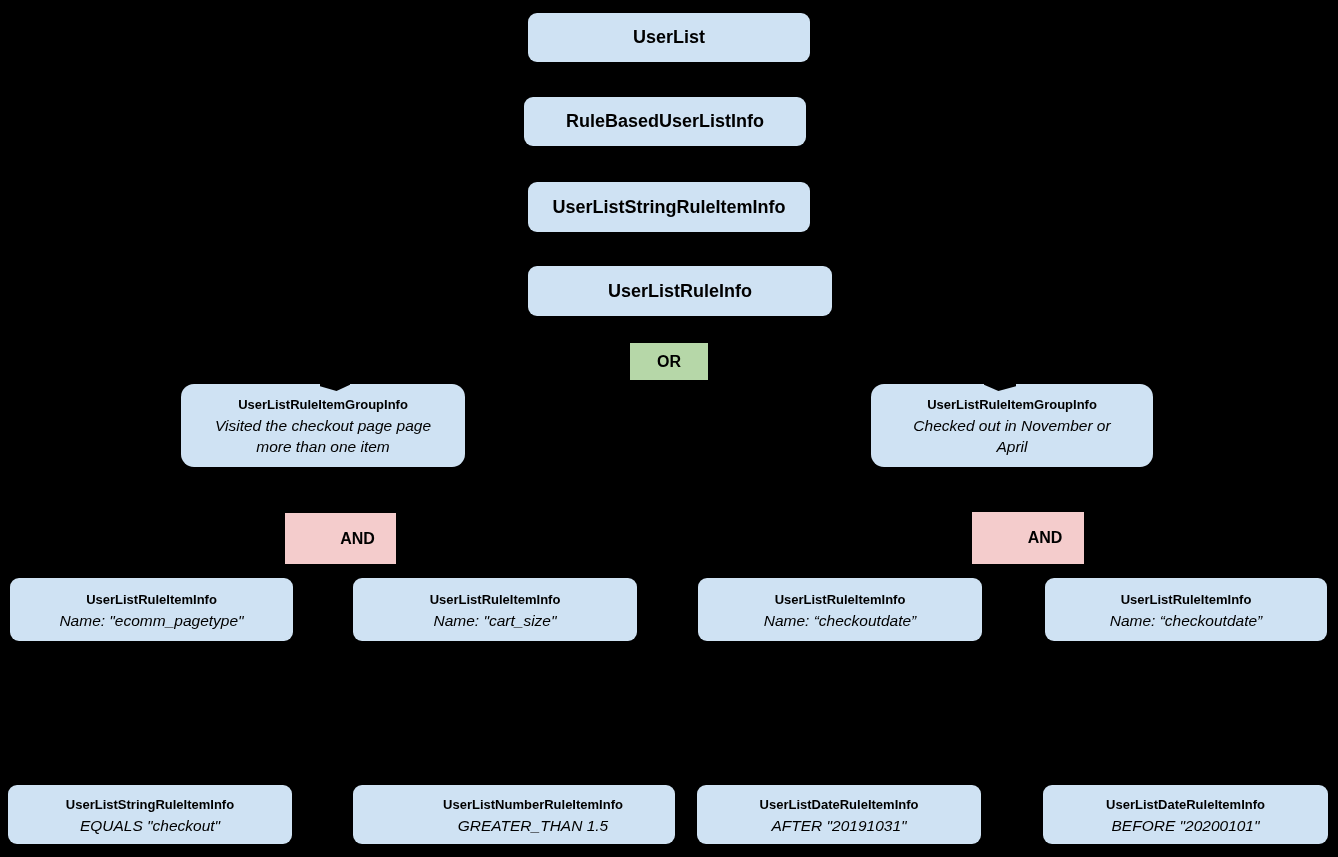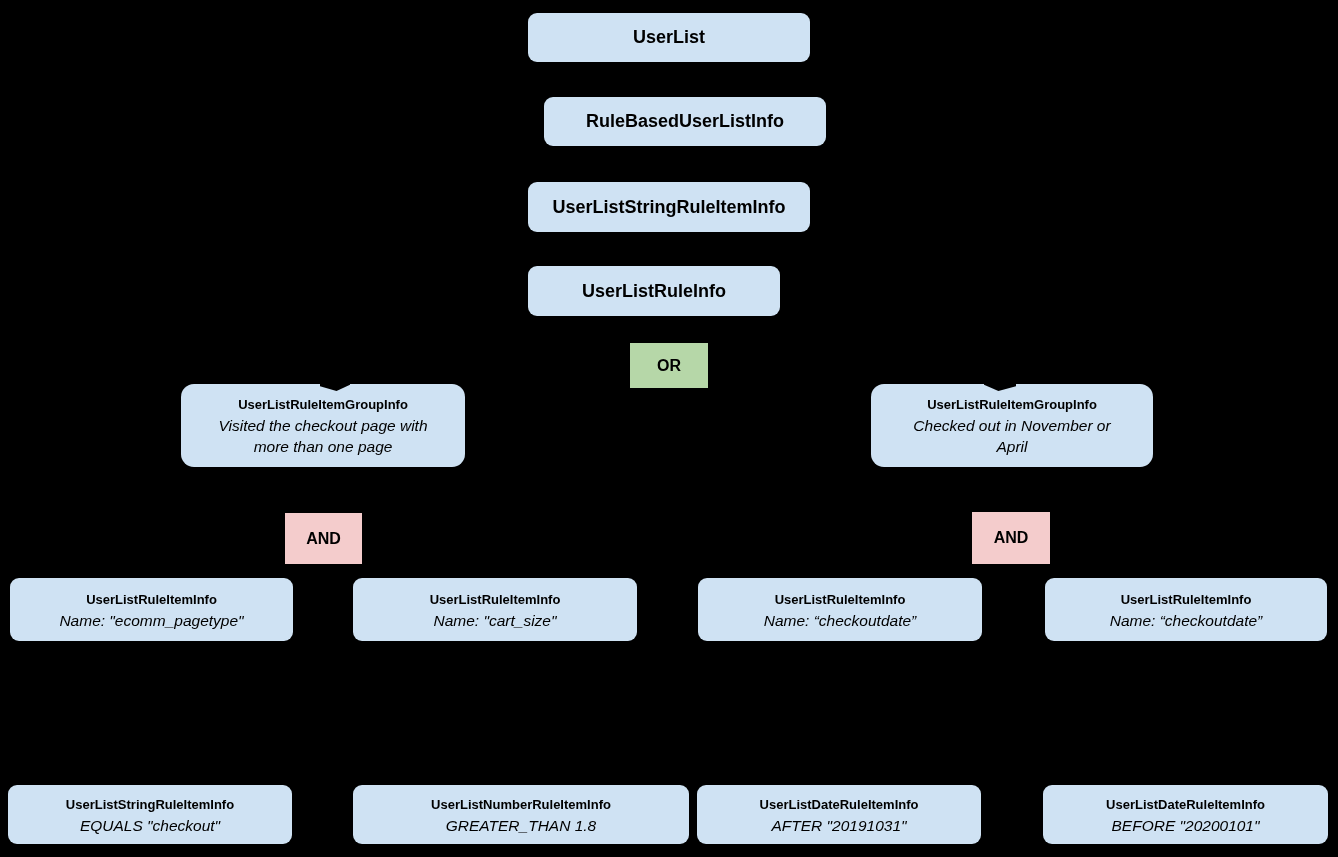--- a/index.html
+++ b/index.html
@@ -15,43 +15,43 @@
   .node .title{font-weight:bold;font-size:13px;}
   .node .detail{font-style:italic;font-size:15.5px;}
   .chain .title{font-size:18px;}
   .group{border-radius:13px;}
   .group .detail{max-width:232px;}
   .op{
     position:absolute;display:flex;align-items:center;justify-content:center;
     font-weight:bold;font-size:16px;text-align:center;
   }
   .op-or{background:#b6d7a8;}
-  .op-and{background:#f4cccc;}
+  .op-and{background:#f4cccc;padding-left:34px;}
   .artifact{position:absolute;background:#000;}
 
   
   #n-userlist        {left:528px;top:13px; width:282px;height:49px;}
-  #n-rulebased       {left:544px;top:97px; width:282px;height:49px;}
+  #n-rulebased       {left:524px;top:97px; width:282px;height:49px;}
   #n-expressionrule  {left:528px;top:182px;width:282px;height:50px;}
-  #n-userlistrule    {left:528px;top:266px;width:252px;height:50px;align-items:center;}
+  #n-userlistrule    {left:528px;top:266px;width:304px;height:50px;align-items:center;}
   
-  #op-or     {left:630px;top:343px;width:78px;height:45px;}
+  #op-or     {left:630px;top:343px;width:78px;height:37px;}
   #op-and-l  {left:285px;top:513px;width:77px;height:51px;}
   #op-and-r  {left:972px;top:512px;width:78px;height:52px;}
   
   #g-left  {left:181px;top:384px;width:284px;height:83px;}
   #g-right {left:871px;top:384px;width:282px;height:83px;}
   
   #r-1 {left:10px;  top:578px;width:283px;height:63px;}
   #r-2 {left:353px; top:578px;width:284px;height:63px;}
   #r-3 {left:698px; top:578px;width:284px;height:63px;}
   #r-4 {left:1045px;top:578px;width:282px;height:63px;}
   
   #l-1 {left:8px;   top:785px;width:284px;height:59px;}
-  #l-2 {left:353px; top:785px;width:336px;height:59px;}
+  #l-2 {left:353px; top:785px;width:284px;height:59px;padding-left:38px;}
   #l-3 {left:697px; top:785px;width:284px;height:59px;}
   #l-4 {left:1043px;top:785px;width:285px;height:59px;}
   
   #art-left {left:320px;top:383px;width:30px;height:8px;
     clip-path:polygon(0% 0%,100% 0%,100% 22%,55% 100%,0% 42%);}
   #art-right{left:984px;top:383px;width:32px;height:8px;
     clip-path:polygon(0% 0%,100% 0%,100% 42%,45% 100%,0% 22%);}
 </style>
 </head>
 <body>
@@ -70,21 +70,21 @@
   <div class="node chain" id="n-userlistrule">
     <span class="title">UserListRuleInfo</span>
   </div>
 
   <div class="op op-or" id="op-or">
     <span>OR</span>
   </div>
 
   <div class="node group" id="g-left">
     <span class="title">UserListRuleItemGroupInfo</span>
-    <span class="detail">Visited the checkout page with more than one page</span>
+    <span class="detail">Visited the checkout page page more than one item</span>
   </div>
   <div class="node group" id="g-right">
     <span class="title">UserListRuleItemGroupInfo</span>
     <span class="detail">Checked out in November or April</span>
   </div>
   <div class="artifact" id="art-left"></div>
   <div class="artifact" id="art-right"></div>
 
   <div class="op op-and" id="op-and-l">
     <span>AND</span>
@@ -109,21 +109,21 @@
     <span class="title">UserListRuleItemInfo</span>
     <span class="detail">Name: “checkoutdate”</span>
   </div>
 
   <div class="node" id="l-1">
     <span class="title">UserListStringRuleItemInfo</span>
     <span class="detail">EQUALS "checkout"</span>
   </div>
   <div class="node" id="l-2">
     <span class="title">UserListNumberRuleItemInfo</span>
-    <span class="detail">GREATER_THAN 1.8</span>
+    <span class="detail">GREATER_THAN 1.5</span>
   </div>
   <div class="node" id="l-3">
     <span class="title">UserListDateRuleItemInfo</span>
     <span class="detail">AFTER "20191031"</span>
   </div>
   <div class="node" id="l-4">
     <span class="title">UserListDateRuleItemInfo</span>
     <span class="detail">BEFORE "20200101"</span>
   </div>
 

